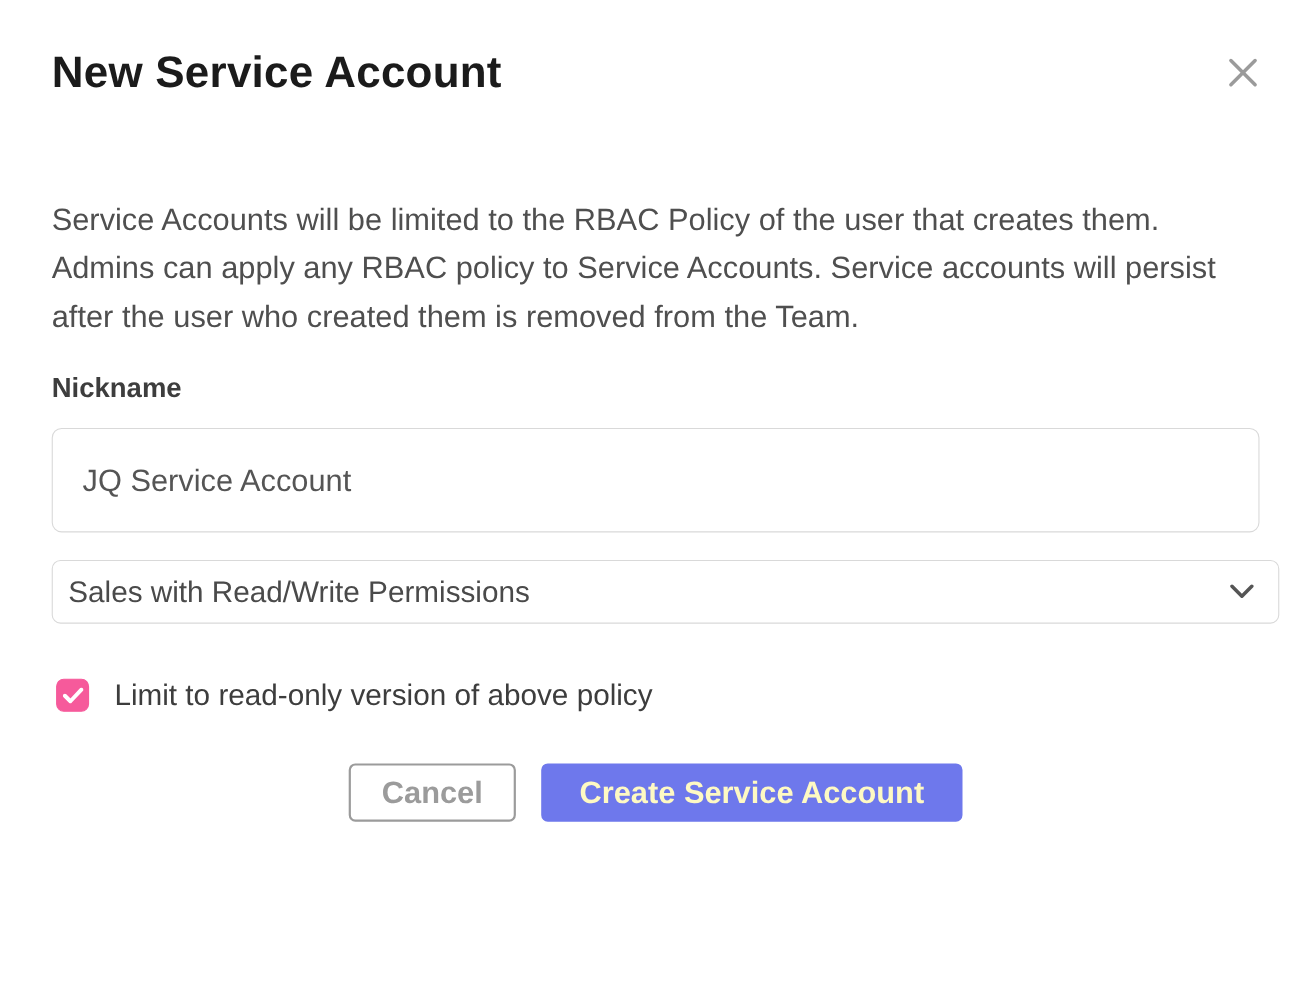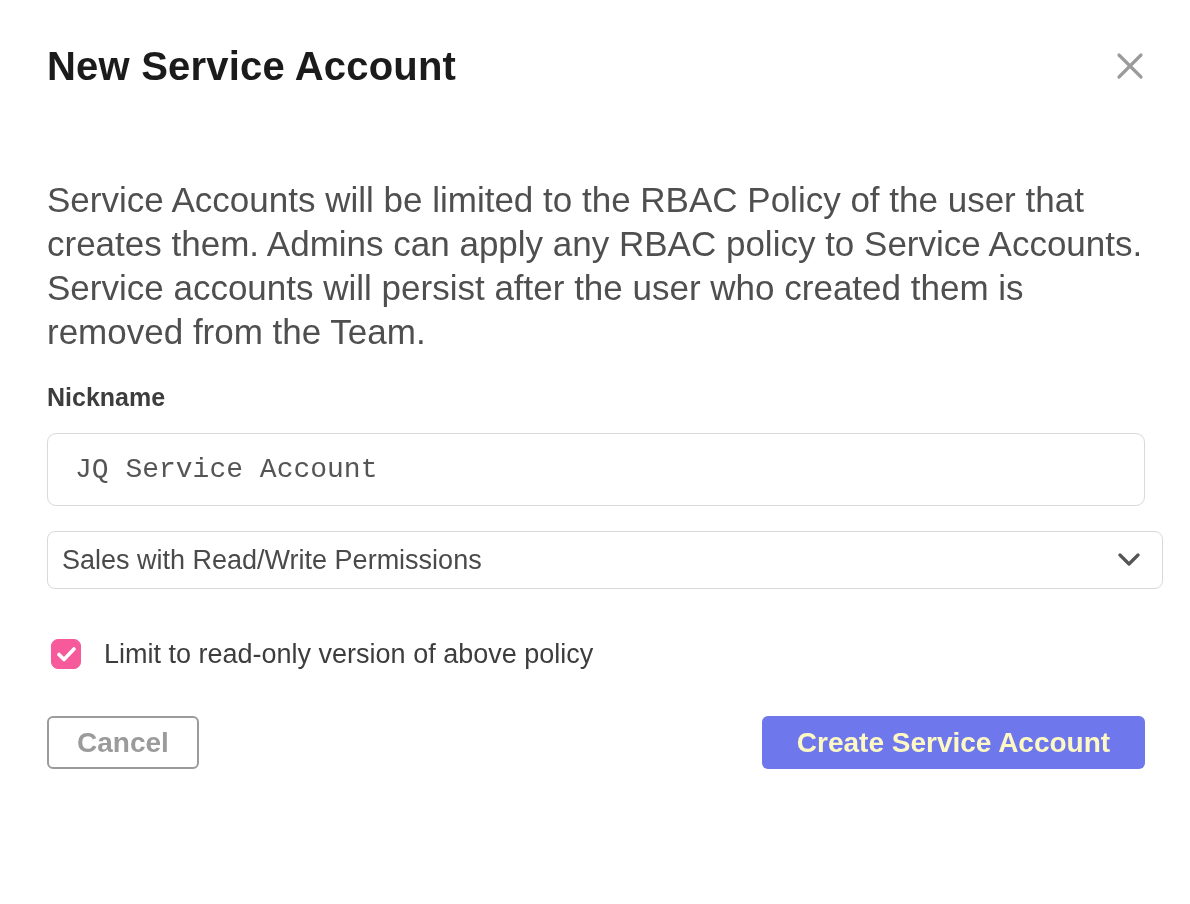--- a/index.html
+++ b/index.html
@@ -25,43 +25,43 @@
   .close-btn {
     position: absolute;
     top: 50px; right: 44px;
     width: 32px; height: 32px;
     display: flex; align-items: center; justify-content: center;
     cursor: pointer;
     background: none; border: none;
   }
   .description {
     margin-top: 86px;
-    font-size: 35px;
+    font-size: 28px;
     line-height: 44px;
     color: var(--body-text, #4f4f4f);
     max-width: 1102px;
   }
   .field-label {
     margin-top: 28px;
     font-size: 25px;
     font-weight: 700;
     line-height: 30px;
     color: #3d3d3d;
   }
   .field-label.rbac { margin-top: 40px; }
   .nickname-input {
     display: block;
     margin-top: 21px;
-    width: 1098px; height: 73px;
+    width: 1098px; height: 95px;
     border: 1px solid var(--border-gray, #d9d9d9);
     border-radius: 9px;
     padding: 0 27px;
     font-size: 28px;
     color: #555555;
-    font-family: Liberation Mono, monospace;
+    font-family: Liberation Sans, sans-serif;
     background: #ffffff;
     outline: none;
   }
   .select-box {
     margin-top: 25px;
     width: 1116px; height: 58px;
     border: 1px solid var(--border-gray, #d9d9d9);
     border-radius: 8px;
     background: #ffffff;
     display: flex; align-items: center;
@@ -97,21 +97,21 @@
   .checkbox.checked .check { visibility: visible; }
   .checkbox-label {
     margin-left: 23px;
     font-size: 27px;
     color: #3d3d3d;
     cursor: default;
   }
   .actions {
     margin-top: 45px;
     display: flex;
-    justify-content: space-between;
+    justify-content: center;
     gap: 23px;
     padding-right: 0;
   }
   .btn {
     height: 53px;
     border-radius: 6px;
     font-size: 28px;
     font-weight: 700;
     font-family: "Liberation Sans", "DejaVu Sans", sans-serif;
     cursor: pointer;

